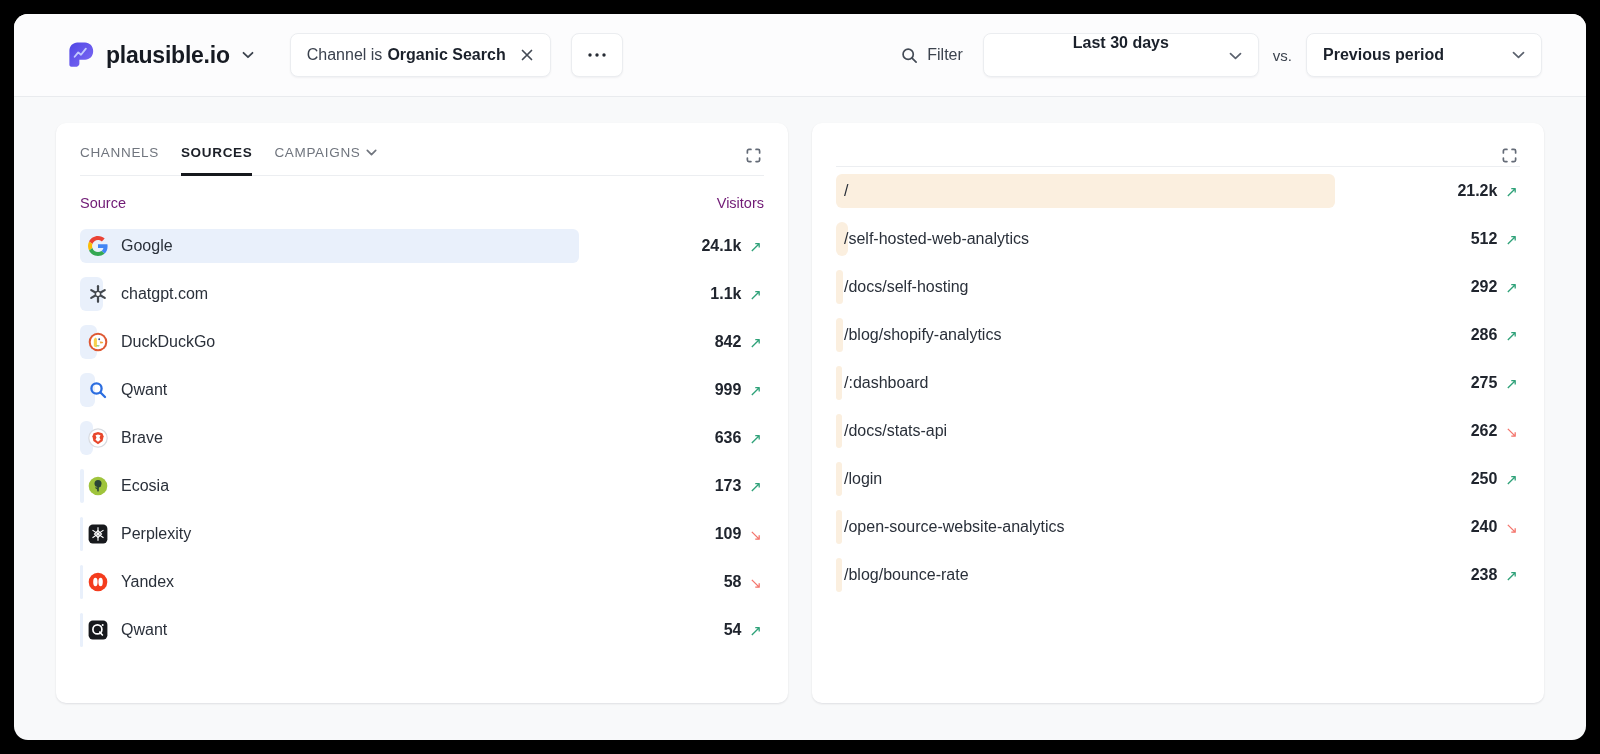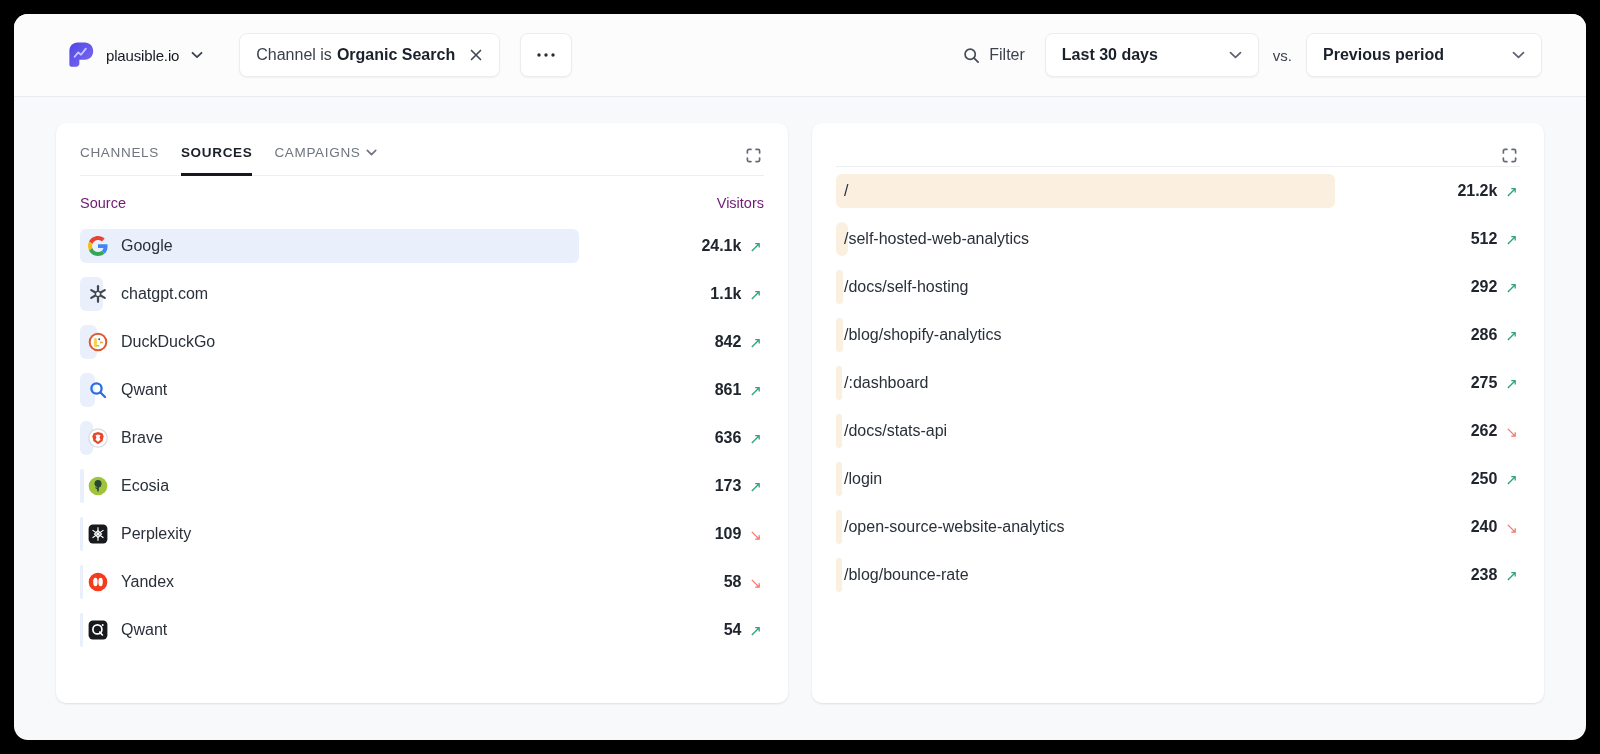--- a/index.html
+++ b/index.html
@@ -4,31 +4,31 @@
 <style>
   html,body{margin:0;padding:0;width:1600px;height:754px;overflow:hidden;background:#000;}
   *{box-sizing:border-box;}
   body{font-family:"Liberation Sans","DejaVu Sans",sans-serif;-webkit-font-smoothing:antialiased;}
 
   .window{position:absolute;left:14px;top:14px;right:14px;bottom:14px;background:#f8f9fa;border-radius:14px;overflow:hidden;}
 
   
   .topbar{height:83px;background:#fcfcfd;border-bottom:1px solid #e9ebee;display:flex;align-items:center;padding:0 44px 0 52px;}
   .brand{display:flex;align-items:center;gap:10px;cursor:pointer;}
-  .brand-name{font-size:15px;font-weight:400;color:#161a22;letter-spacing:-.01em;text-align:right;}
+  .brand-name{font-size:23px;font-weight:700;color:#161a22;letter-spacing:-.01em;text-align:right;}
   .chev{display:inline-flex;margin-left:2px;}
   .chip{margin-left:36px;height:44px;display:flex;align-items:center;background:#fff;border:1px solid #ebedf0;border-radius:8px;box-shadow:0 1px 2px rgba(16,24,40,.05);padding:0 16px;font-size:16px;color:#3a414d;white-space:nowrap;}
   .chip b{color:#1b212b;margin-left:5px;font-weight:700;}
   .chip .x{margin-left:14px;display:inline-flex;cursor:pointer;}
   .more-btn{margin-left:20px;width:52px;height:44px;background:#fff;border:1px solid #ebedf0;border-radius:8px;box-shadow:0 1px 2px rgba(16,24,40,.05);display:flex;align-items:center;justify-content:center;cursor:pointer;}
   .right-cluster{margin-left:auto;display:flex;align-items:center;}
   .filter{display:flex;align-items:flex-end;gap:9px;font-size:16px;font-weight:500;color:#3c434e;margin-right:20px;cursor:pointer;}
   .select{height:44px;background:#fff;border:1px solid #ebedf0;border-radius:8px;box-shadow:0 1px 2px rgba(16,24,40,.05);display:flex;align-items:center;padding:0 16px;font-size:16px;font-weight:600;color:#1b212b;cursor:pointer;}
   .select .sel-chev{margin-left:auto;display:inline-flex;}
-  .select.daterange{width:214px;}
+  .select.daterange{width:276px;flex-direction:column;}
   .select.compare{width:236px;}
   .vs{margin:0 14px;font-size:15px;color:#3c434e;}
 
   
   .page-body{display:flex;gap:24px;padding:26px 42px 0;}
   .card{flex:1;background:#fff;border-radius:10px;box-shadow:0 1px 2px rgba(16,24,40,.06),0 1px 3px rgba(16,24,40,.05);padding:22px 24px 20px;height:580px;}
   .tabs-row{display:flex;align-items:flex-start;border-bottom:1px solid #eceef1;}
   .tabs{display:flex;gap:22px;}
   .tab{position:relative;padding-bottom:15px;font-size:13.5px;font-weight:400;letter-spacing:.05em;color:#70757e;cursor:pointer;display:flex;align-items:center;gap:5px;}
   .tab.active{color:#1b1f27;font-weight:700;}
@@ -228,21 +228,21 @@
     <div class="row-left">
       <span class="ficon">
                 <svg viewBox="0 0 20 20" width="20" height="20" fill="none" stroke="#2b6de0" stroke-width="2.3" stroke-linecap="round">
                   <circle cx="8.5" cy="8.5" r="5.1"></circle>
                   <path d="M12.5 12.5L17 17"></path>
                 </svg>
               </span>
       <span class="row-label">Qwant</span>
     </div>
     <div class="row-right">
-      <span class="row-val">861</span>
+      <span class="row-val">999</span>
       <span class="trend up">↗</span>
     </div>
   </div>
           <div class="row">
     <div class="row-bar" style="--pct: 2.6; background: rgb(233, 240, 251);"></div>
     <div class="row-left">
       <span class="ficon">
                 <svg viewBox="0 0 20 20" width="20" height="20">
                   <circle cx="10" cy="10" r="9.2" fill="#fff"></circle>
                   <circle cx="10" cy="10" r="9.2" fill="none" stroke="#d8dbe0" stroke-width="1.2"></circle>

